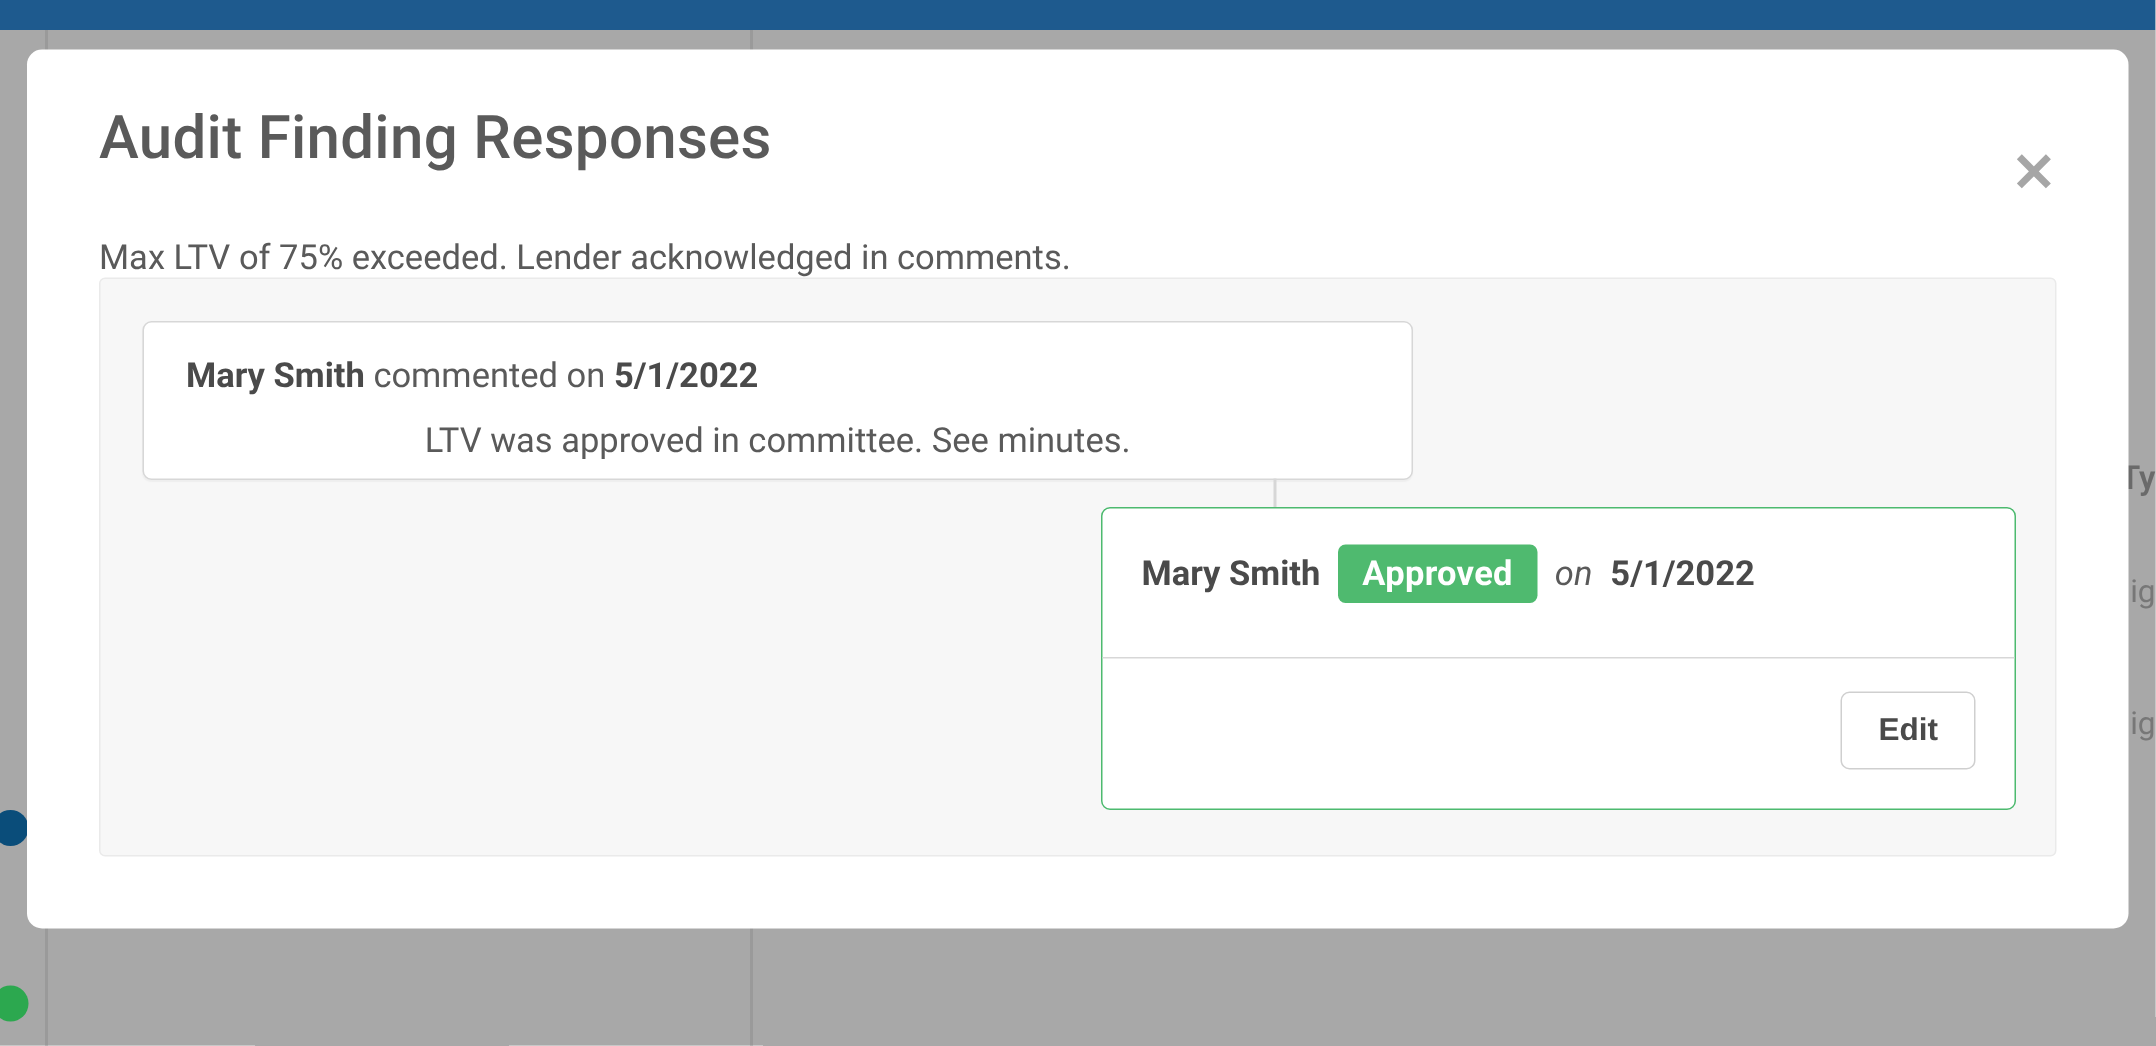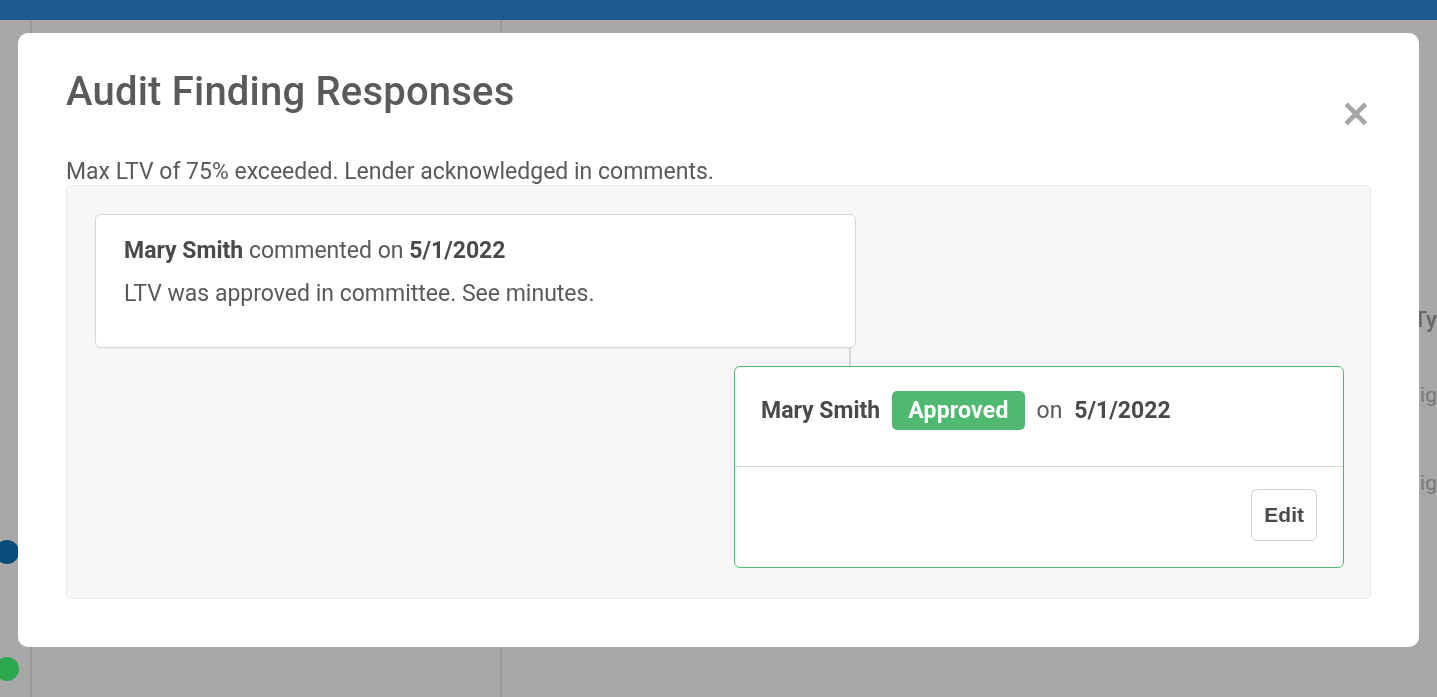--- a/index.html
+++ b/index.html
@@ -132,41 +132,42 @@
       background: #f7f7f7;
       border: 1px solid #eaeaea;
       border-radius: 4px;
       padding: 28px 26px 30px 28px;
     }
 
     .comment-box {
       background: #fff;
       border: 1px solid #d7d7d7;
       border-radius: 6px;
-      padding: 22px 28px 40px 28px;
-      width: 761px;
+      padding: 22px 28px 12px 28px;
+      width: 847px;
       box-shadow: 0 1px 1px rgba(0,0,0,0.04);
       position: relative;
     }
     .comment-head {
       font-size: 23px;
       color: #5a5a5a;
       margin-bottom: 16px;
     }
     .comment-author {
       font-weight: 700;
       color: #4a4a4a;
     }
     .comment-date {
       font-weight: 700;
       color: #4a4a4a;
     }
     .comment-body {
       font-size: 23px;
       color: #5a5a5a;
+      text-align: center;
     }
 
     .connector {
       height: 18px;
       position: relative;
     }
     .connector-line {
       position: absolute;
       left: 754px;
       top: -1px;
@@ -200,40 +201,41 @@
       background: #4fba6f;
       color: #fff;
       font-weight: 700;
       font-size: 23px;
       padding: 6px 16px;
       border-radius: 5px;
       letter-spacing: 0.2px;
     }
     .approval-on {
       color: #5a5a5a;
+      font-style: italic;
     }
     .approval-date {
       font-weight: 700;
       color: #4a4a4a;
     }
     .approval-divider {
       height: 1px;
       background: #d7d7d7;
       width: 100%;
     }
     .approval-actions {
       padding: 22px 26px 26px 26px;
       display: flex;
       justify-content: flex-end;
     }
     .edit-btn {
       background: #fff;
       border: 1px solid #cfcfcf;
       border-radius: 6px;
-      padding: 13px 12px;
+      padding: 13px 24px;
       font-size: 21px;
       font-weight: 700;
       color: #4a4a4a;
       cursor: pointer;
     }
   </style>
 </head>
 <body>
 
 <div class="bg-header"></div>

